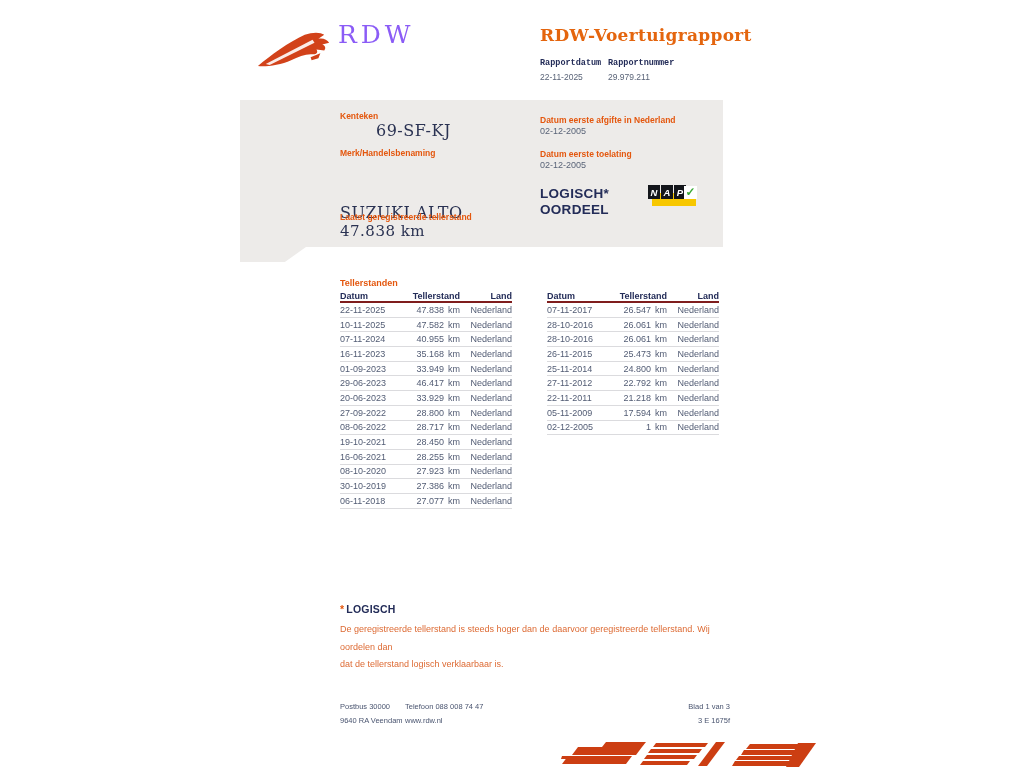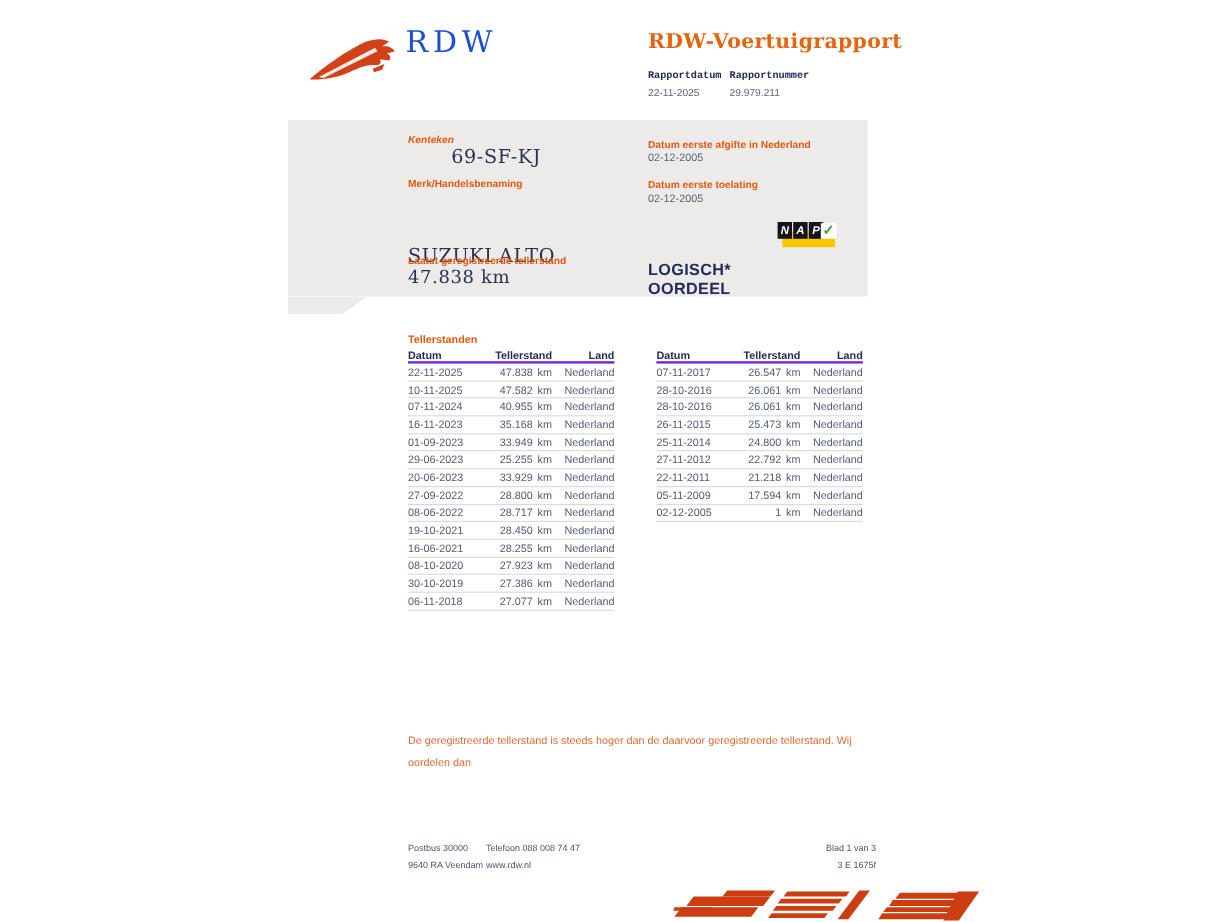--- a/index.html
+++ b/index.html
@@ -7,21 +7,21 @@
   body {
     position:relative; background:#ffffff; overflow:hidden;
     font-family:"Liberation Sans", sans-serif; color:#525C74;
   }
   .abs { position:absolute; }
 
   
   .logo-mark { left:256px; top:24px; width:78px; height:47px; }
   .logo-text {
     left:338px; top:20px; font-family:"DejaVu Serif", serif;
-    font-size:25px; letter-spacing:4px; color:#1d4ed8;
+    font-size:25px; letter-spacing:4px; color:#8b5cf6;
   }
   .doc-title {
     left:540px; top:25px; font-family:"DejaVu Serif", serif;
     font-size:17px; font-weight:bold; color:#E4650E; letter-spacing:0.3px;
   }
   .meta-label { font-size:8.5px; font-weight:bold; color:#232C58;font-family:Liberation Mono, monospace; }
   .meta-value { font-size:8.5px; color:#5A6478; margin-top:4px; }
   .meta-date { left:540px; top:58px; }
   .meta-num  { left:608px; top:58px; }
 
@@ -58,21 +58,21 @@
     color:#3BA936; font-size:12px; font-weight:bold; line-height:13px; text-align:center;
   }
 
   
   .tables-title { left:340px; top:278px; font-size:9px; font-weight:bold; color:#E4570E; }
   .mtable { top:291px; width:172px; font-size:9px; }
   .mtable-left  { left:340px; }
   .mtable-right { left:547px; }
   .t-head {
     display:flex; font-weight:bold; color:#232C58;
-    border-bottom:2px solid #6d28d9; padding-bottom:3px; height:12px;
+    border-bottom:2px solid #7f1d1d; padding-bottom:3px; height:12px;
   }
   .t-row {
     display:flex; align-items:center; height:14.7px;
     border-bottom:1px solid #DBDBDE; color:#525C74;
   }
   .c-date { width:62px; text-align:left; }
   .c-km   { width:58px; text-align:right; }
   .c-km-unit { display:inline-block; width:16px; text-align:right; }
   .c-land { flex:1; text-align:right; }
 
@@ -107,36 +107,36 @@
 <div class="abs meta-date">
   <div class="meta-label">Rapportdatum</div>
   <div class="meta-value">22-11-2025</div>
 </div>
 <div class="abs meta-num">
   <div class="meta-label">Rapportnummer</div>
   <div class="meta-value">29.979.211</div>
 </div>
 
 <div class="abs panel">
-  <div class="abs fld-label" style="left:100px; top:11px;font-style:italic;">Kenteken</div>
+  <div class="abs fld-label" style="left:100px; top:11px;">Kenteken</div>
   <div class="abs fld-serif" style="left:100px; top:21px; font-size:16px;margin-left:36px;">69-SF-KJ</div>
 
   <div class="abs fld-label" style="left:100px; top:48px;">Merk/Handelsbenaming</div>
   <div class="abs fld-serif" style="left:100px; top:58px; font-size:16px;margin-top:45px;">SUZUKI ALTO</div>
 
   <div class="abs fld-label" style="left:100px; top:112px;">Laatst geregistreerde tellerstand</div>
   <div class="abs fld-serif" style="left:100px; top:122px; font-size:15px;">47.838 km</div>
 
   <div class="abs fld-label" style="left:300px; top:15px;">Datum eerste afgifte in Nederland</div>
   <div class="abs fld-sans" style="left:300px; top:26px;">02-12-2005</div>
 
   <div class="abs fld-label" style="left:300px; top:49px;">Datum eerste toelating</div>
   <div class="abs fld-sans" style="left:300px; top:60px;">02-12-2005</div>
 
-  <div class="abs verdict-big" style="left:300px; top:86px;margin-top:31px;">
+  <div class="abs verdict-big" style="left:300px; top:86px;">
     <div>LOGISCH*</div>
     <div>OORDEEL</div>
   </div>
 
   <div class="abs nap">
     <div class="nap-yellow"></div>
     <div class="nap-letter" style="left:0px;">N</div>
     <div class="nap-letter" style="left:13px;">A</div>
     <div class="nap-letter" style="left:26px;">P</div>
     <div class="nap-check">✓</div>
@@ -177,21 +177,21 @@
   </div>
 
   <div class="t-row">
     <span class="c-date">01-09-2023</span>
     <span class="c-km"><span>33.949</span><span class="c-km-unit">km</span></span>
     <span class="c-land">Nederland</span>
   </div>
 
   <div class="t-row">
     <span class="c-date">29-06-2023</span>
-    <span class="c-km"><span>25.255</span><span class="c-km-unit">km</span></span>
+    <span class="c-km"><span>46.417</span><span class="c-km-unit">km</span></span>
     <span class="c-land">Nederland</span>
   </div>
 
   <div class="t-row">
     <span class="c-date">20-06-2023</span>
     <span class="c-km"><span>33.929</span><span class="c-km-unit">km</span></span>
     <span class="c-land">Nederland</span>
   </div>
 
   <div class="t-row">
@@ -295,22 +295,26 @@
 
   <div class="t-row">
     <span class="c-date">02-12-2005</span>
     <span class="c-km"><span>1</span><span class="c-km-unit">km</span></span>
     <span class="c-land">Nederland</span>
   </div>
 </div>
 </div>
 
 <div class="abs foot-note">
+  <div class="fn-head">
+    <span class="fn-star">*</span><span>LOGISCH</span>
+  </div>
   <div class="fn-body">
     <span>De geregistreerde tellerstand is steeds hoger dan de daarvoor geregistreerde tellerstand. Wij oordelen dan</span>
+    <span>dat de tellerstand logisch verklaarbaar is.</span>
   </div>
 </div>
 
 <div class="abs footer f-col1">
   <div>Postbus 30000</div>
   <div>9640 RA Veendam</div>
 </div>
 <div class="abs footer f-col2">
   <div>Telefoon 088 008 74 47</div>
   <div>www.rdw.nl</div>

